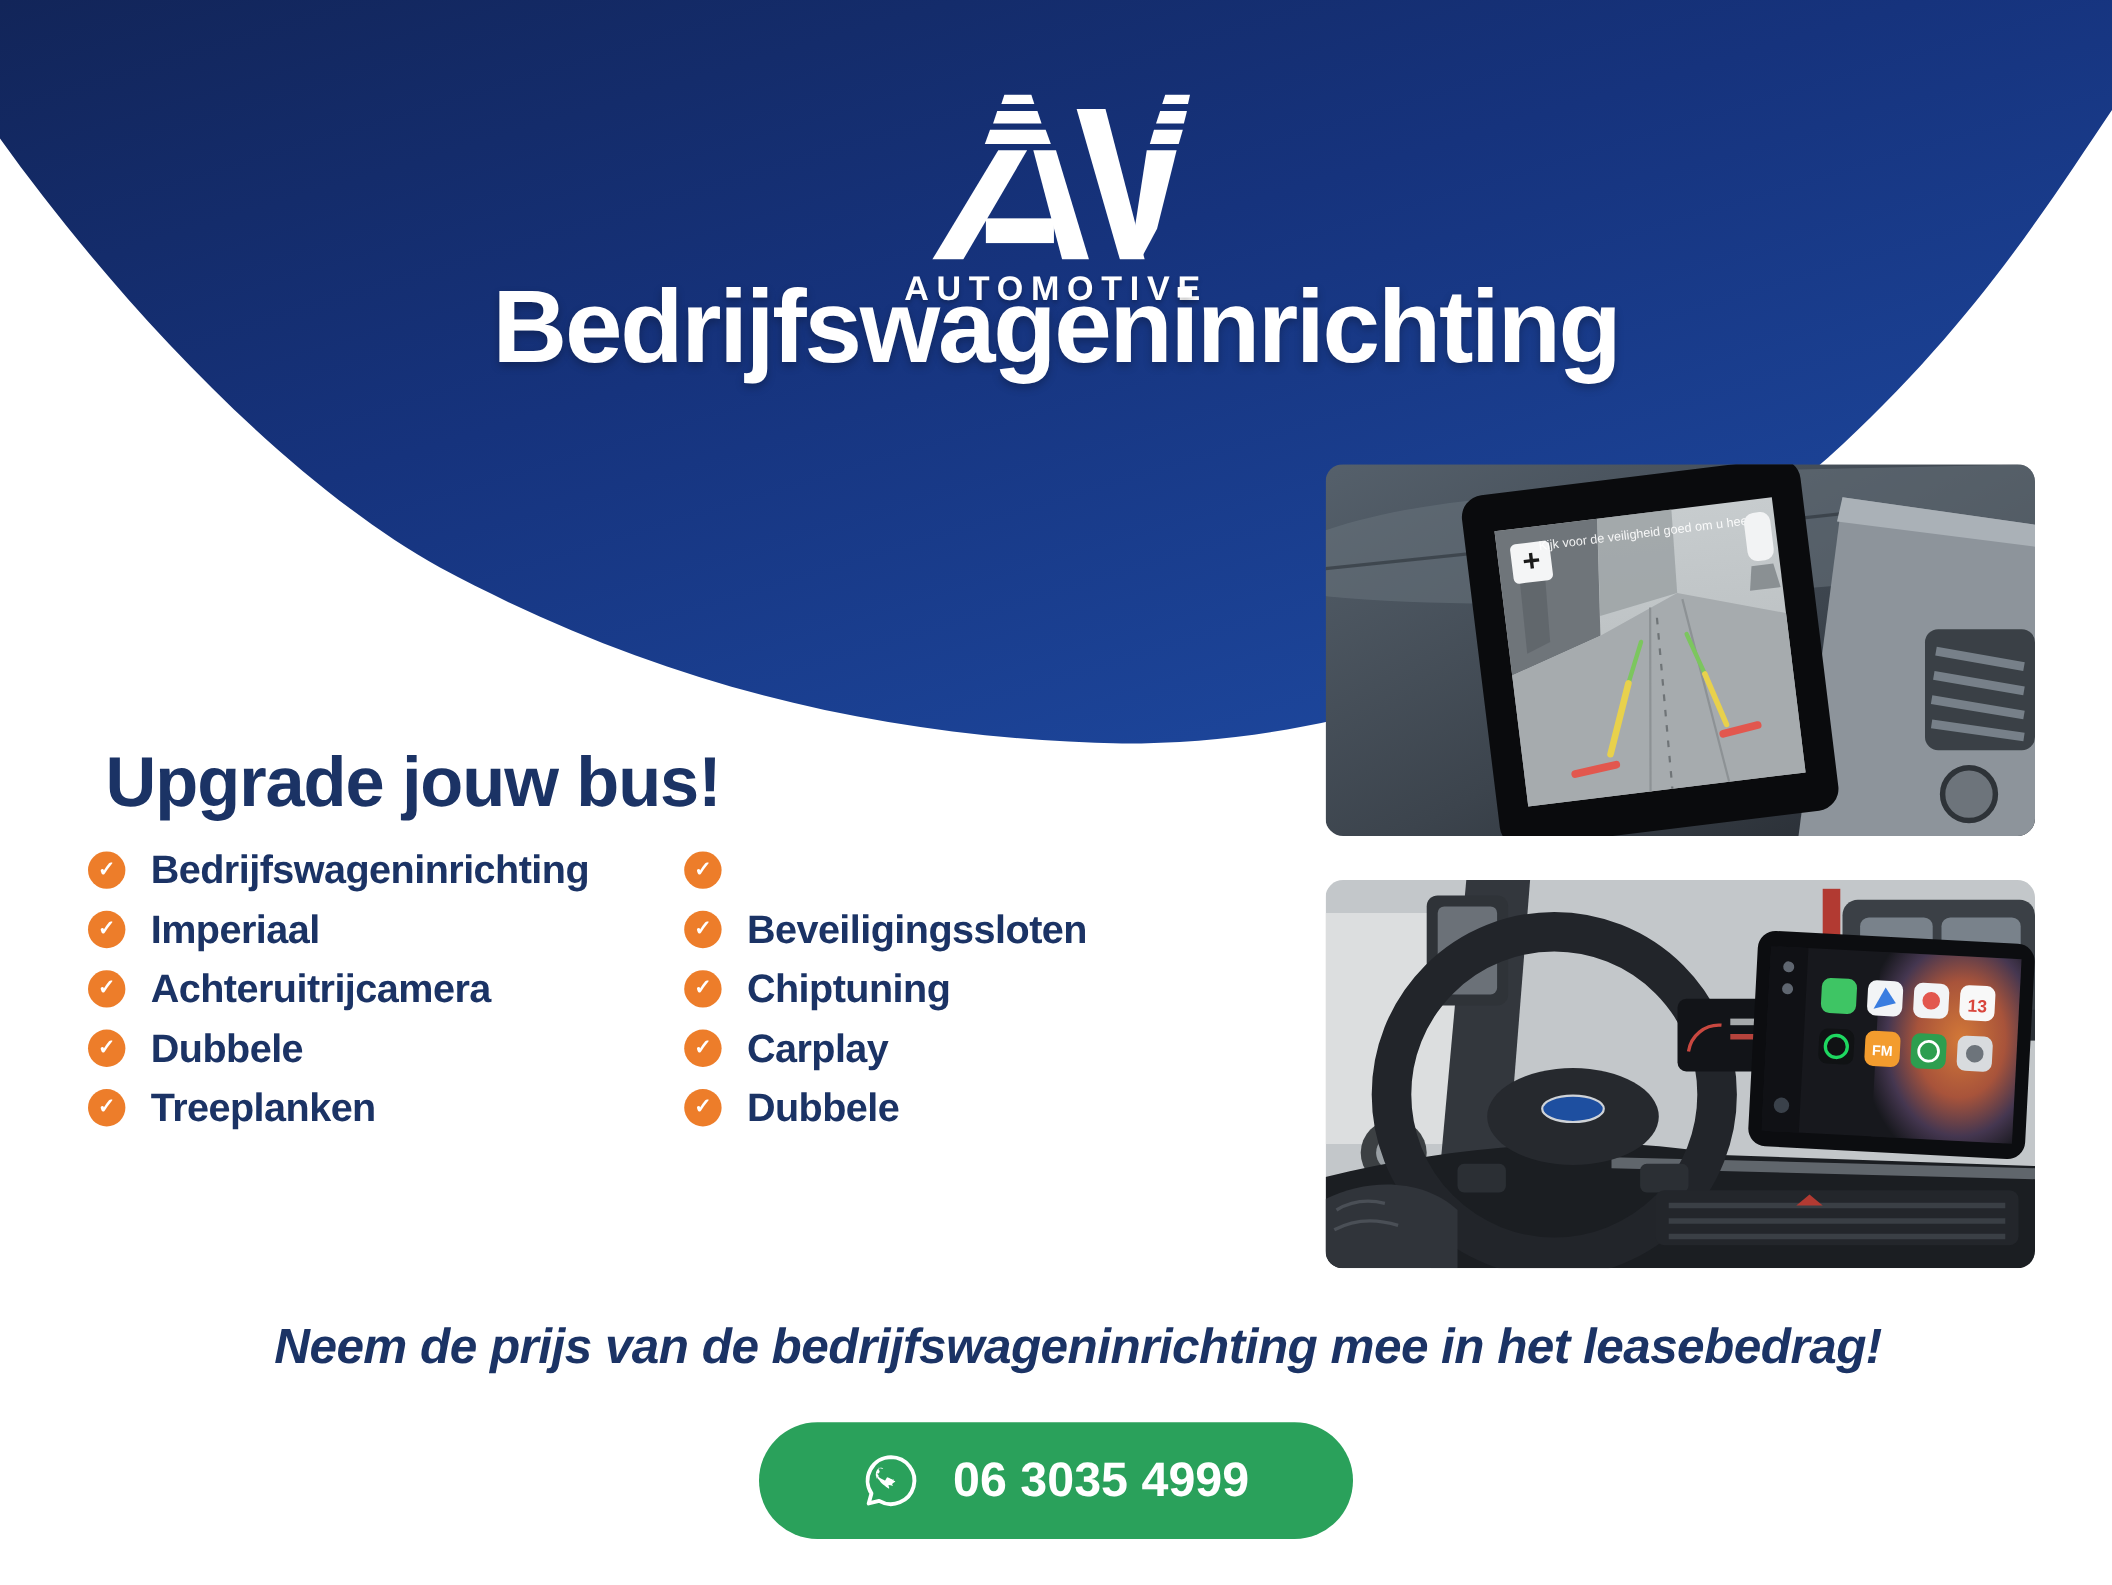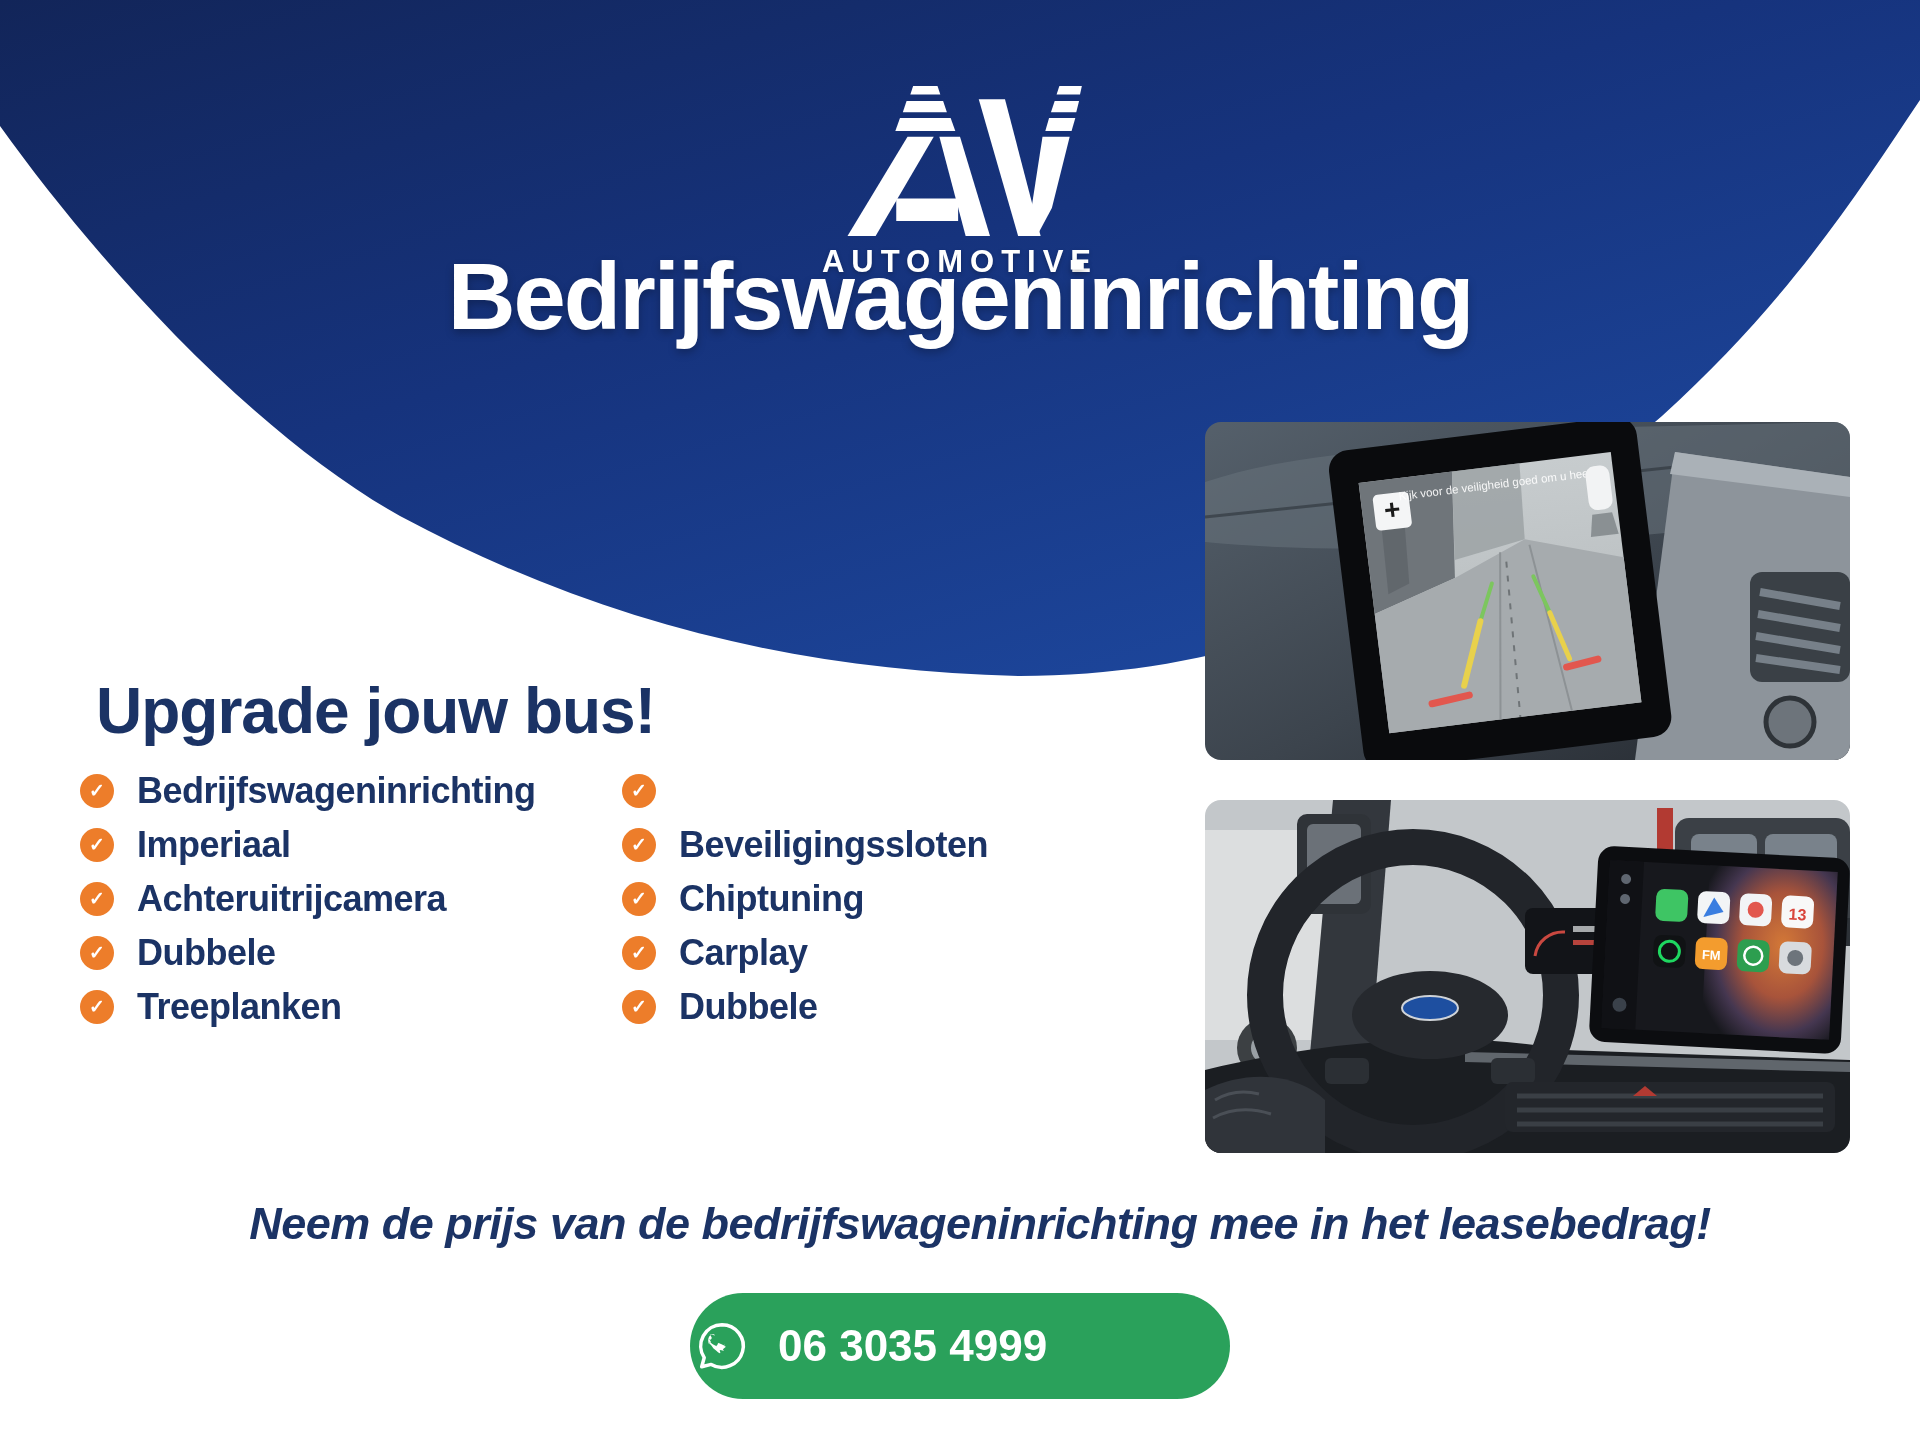--- a/index.html
+++ b/index.html
@@ -43,21 +43,21 @@
   #photo-carplay{top:800px;height:353px;}
   .photo svg{display:block;width:100%;height:100%;}
   
   .tagline{
     position:absolute;top:1198px;left:0;width:1920px;text-align:center;z-index:3;
     color:#1B3365;font-weight:bold;font-style:italic;font-size:45px;letter-spacing:-0.5px;padding-left:20px;
   }
   .phone-button{
     position:absolute;left:690px;top:1293px;width:540px;height:106px;border-radius:53px;
     background:#2AA15B;border:none;cursor:pointer;z-index:3;
-    display:flex;align-items:center;gap:30px;
+    display:flex;align-items:center;justify-content:center;gap:30px;
   }
   .phone-button span{color:#ffffff;font-weight:bold;font-size:44px;font-family:"Liberation Sans",sans-serif;}
   .wa-icon{width:52px;height:52px;}
 </style>
 </head>
 <body>
 
 <div id="poster">
 
   <svg id="header-curve" viewBox="0 0 1920 720" preserveAspectRatio="none" aria-hidden="true">

